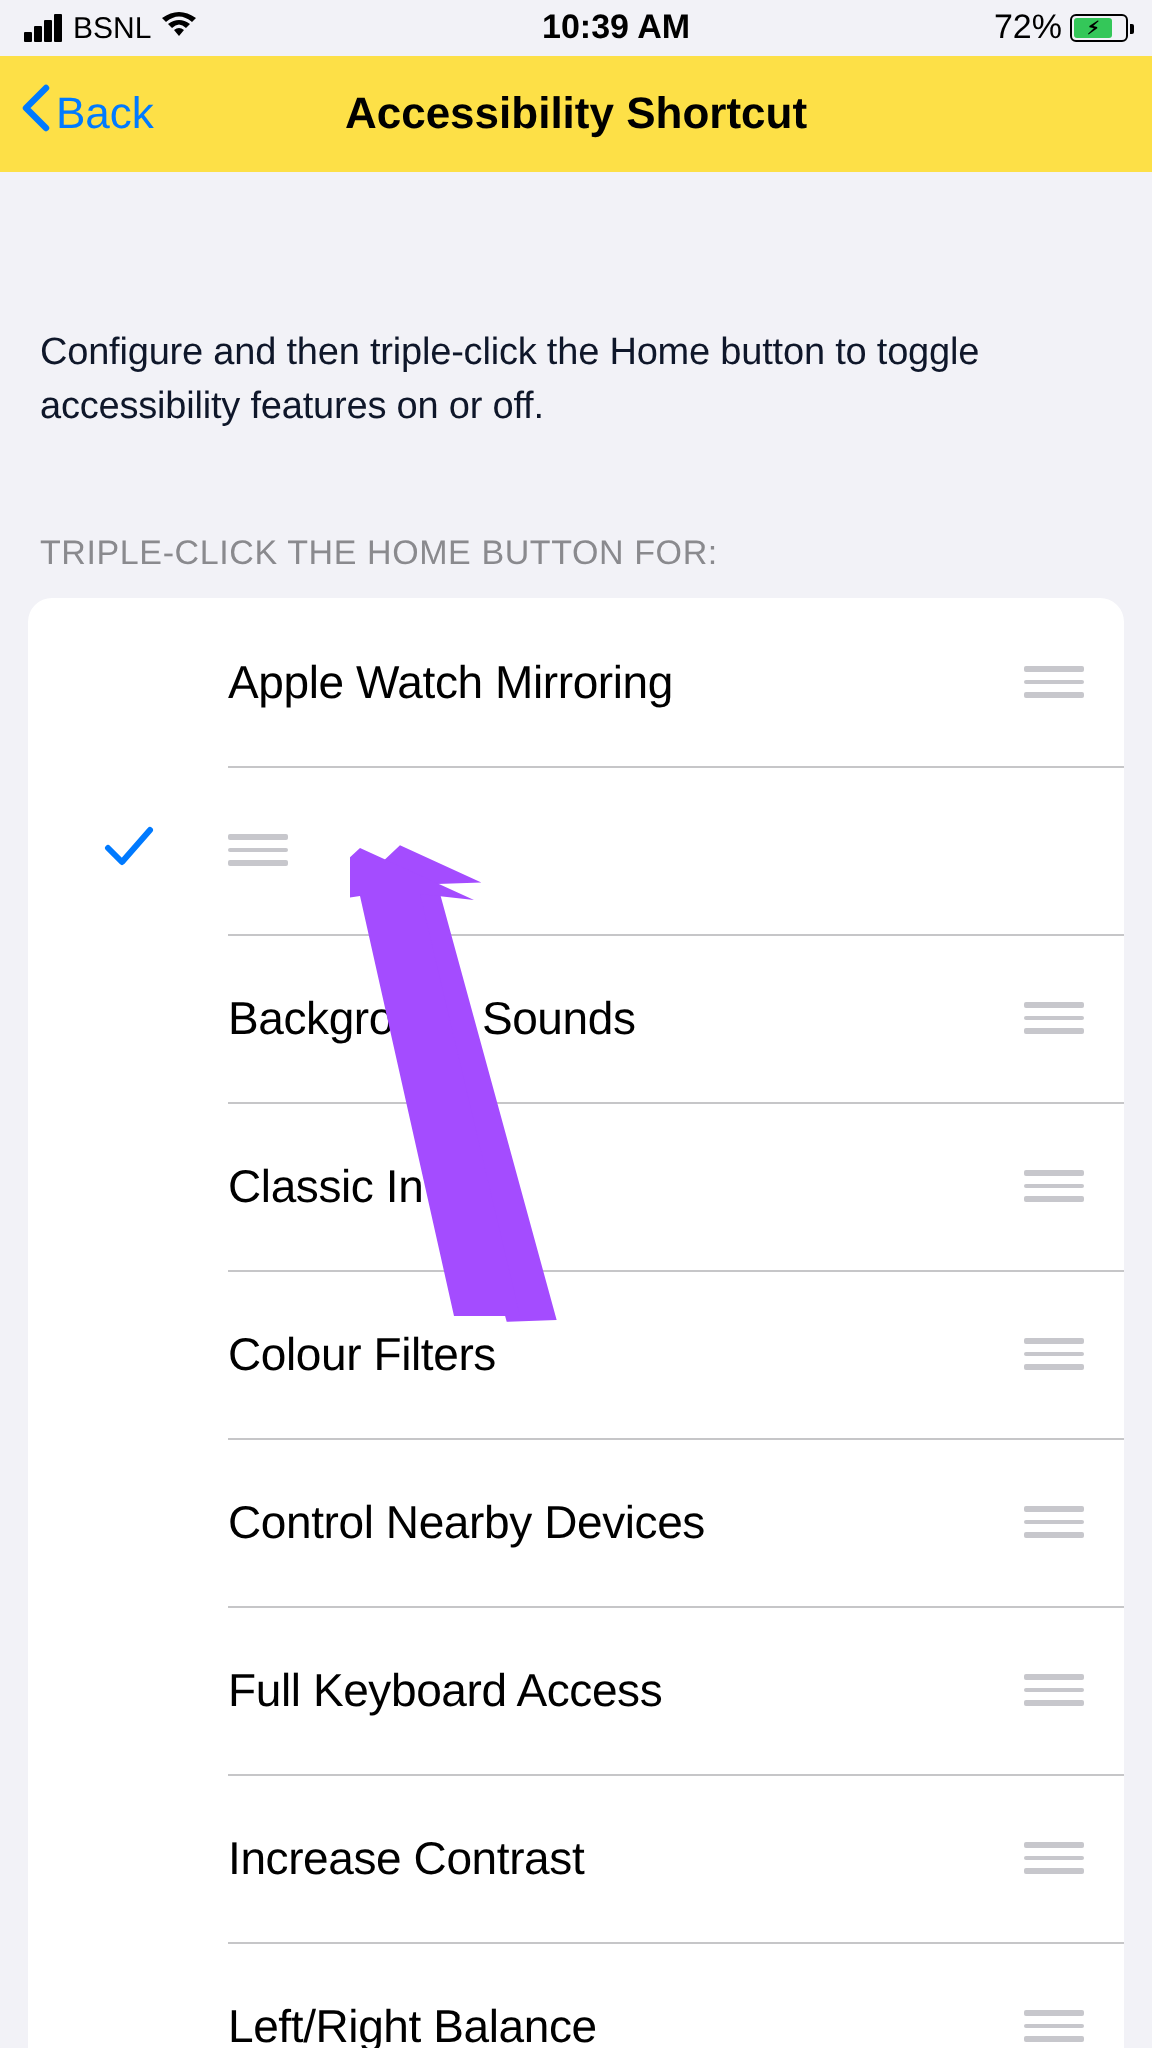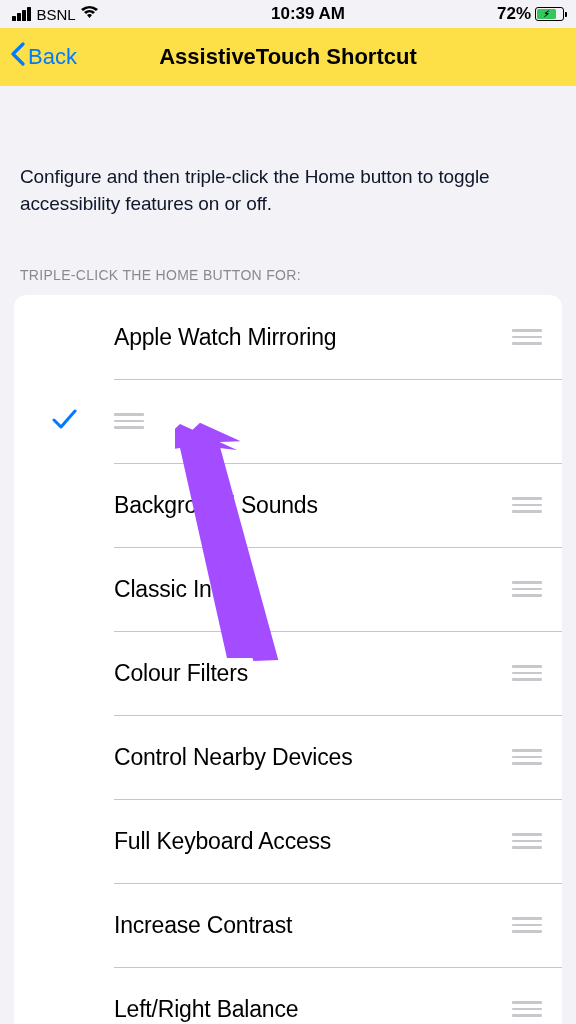--- a/index.html
+++ b/index.html
@@ -25,21 +25,21 @@
       color: #000;
     }
     .status-left { display: flex; align-items: center; gap: 4px; }
     .status-center { position: absolute; left: 50%; transform: translateX(-50%); font-weight: 600; margin-left: 20px; }
     .status-right { display: flex; align-items: center; gap: 4px; }
     .signal-bars { display: inline-flex; align-items: flex-end; gap: 1.5px; }
     .bar { width: 3.5px; background: #000; border-radius: 0.5px; }
     .bar1 { height: 5px; } .bar2 { height: 8px; } .bar3 { height: 11px; } .bar4 { height: 14px; }
     .carrier { font-size: 15px; font-weight: 500; margin-left: 2px; }
     .wifi-icon { display: inline-block; }
-    .battery-pct { font-size: 17px; font-weight: 700; margin-left: 24px; }
+    .battery-pct { font-size: 17px; font-weight: 400; margin-left: 24px; }
     .battery-icon { width: 29px; height: 14px; border: 1.5px solid #000; border-radius: 3px; position: relative; display: inline-block; }
     .battery-icon::after { content: ''; position: absolute; right: -4px; top: 3.5px; width: 2px; height: 5px; background: #000; border-radius: 0 1px 1px 0; }
     .battery-fill { position: absolute; left: 1px; top: 1px; bottom: 1px; width: 72%; background: #34c759; border-radius: 1.5px; display: flex; align-items: center; justify-content: center; }
     .bolt { color: #000; font-size: 9px; line-height: 1; }
     
     
     .nav-bar {
       height: 58px;
       display: flex;
       align-items: center;
@@ -68,21 +68,21 @@
     .content { padding: 0 14px; }
     .description {
       color: #0f172a;
       font-size: 19px;
       line-height: 1.4;
       padding: 78px 6px 0 6px;
       letter-spacing: -0.1px;
     }
     .section-header {
       color: #8a8a8e;
-      font-size: 14px;
+      font-size: 17px;
       padding: 50px 6px 12px 6px;
       letter-spacing: 0.3px;
     }
     .list {
       background: #fff;
       border-radius: 12px;
       overflow: hidden;
     }
     .list-item {
       display: flex;
@@ -168,21 +168,21 @@
 
 <div class="nav-bar">
   <div class="back-btn">
     <span class="back-chevron">
       <svg width="16" height="24" viewBox="0 0 16 24">
           <path d="M13 2 L3 12 L13 22" stroke="#007aff" stroke-width="3.2" fill="none" stroke-linecap="round" stroke-linejoin="round"></path>
         </svg>
     </span>
     <span>Back</span>
   </div>
-  <div class="nav-title">AssistiveTouch Shortcut</div>
+  <div class="nav-title">Accessibility Shortcut</div>
 </div>
 
 <div class="content">
   <div class="description">Configure and then triple-click the Home button to toggle accessibility features on or off.</div>
   <div class="section-header">TRIPLE-CLICK THE HOME BUTTON FOR:</div>
   <div class="list">
 
   <div class="list-item">
         <div class="check-area"></div>
         <div class="item-label">Apple Watch Mirroring</div>

